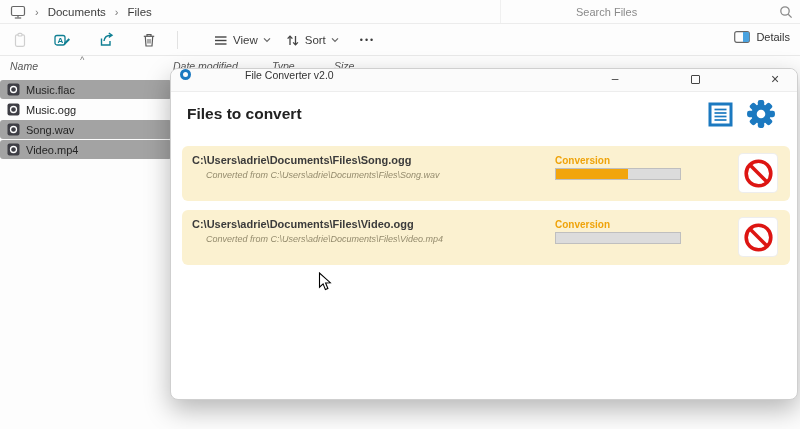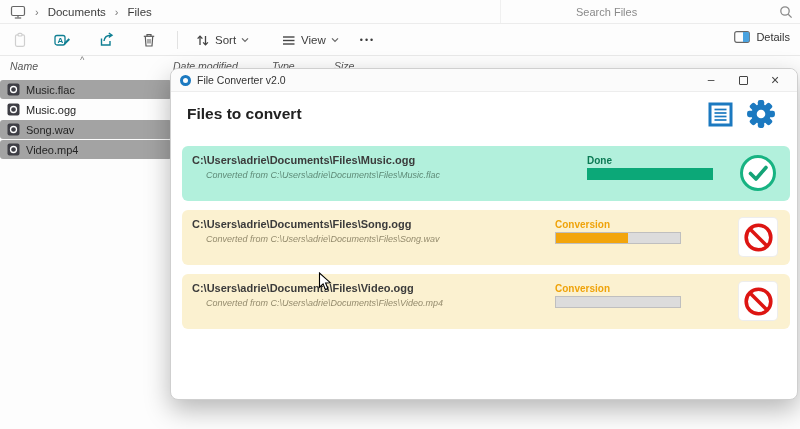--- a/index.html
+++ b/index.html
@@ -46,22 +46,22 @@
   .file-list { position:absolute; left:0; top:80px; width:172px; }
   .file-row { display:flex; align-items:center; height:19px; margin-bottom:1px;
     padding-left:7px; gap:6px; font-size:11px; color:#252525; border-radius:3px; }
   .file-row.selected { background:#a3a3a3; }
 
   
   .dialog { position:absolute; left:170px; top:68px; width:628px; height:332px;
     background:#fff; border:1px solid #cfcfcf; border-radius:8px;
     box-shadow:0 10px 26px rgba(0,0,0,.28); z-index:5; }
 
-  .titlebar { height:23px; display:flex; align-items:center; padding:0 6px 0 9px;
-    background:#fbfbfb; border-bottom:1px solid #ededed; border-radius:8px 8px 0 0; }
+  .titlebar { height:23px; display:flex; align-items:flex-start; padding:0 6px 0 9px;
+    background:#fbfbfb; border-bottom:1px solid #ededed; border-radius:8px 8px 0 0;gap:48px; }
   .app-icon { width:11px; height:11px; border:3px solid #1b79c0; border-radius:50%; margin-right:6px; }
   .app-title { font-size:10.5px; color:#333; flex:1; }
   .win-btn { width:32px; height:20px; display:flex; align-items:center; justify-content:center;
     color:#444; font-size:12px; }
   .win-max-box { width:9px; height:9px; border:1px solid #444; border-radius:1px; }
 
   .dlg-heading { position:absolute; left:16px; top:36px; font-size:15.5px; font-weight:bold; color:#222; }
   .log-btn { position:absolute; right:64px; top:33px; }
   .gear-btn { position:absolute; right:21px; top:30px; }
 
@@ -149,40 +149,40 @@
         <svg width="16" height="16" viewBox="0 0 16 16" fill="none">
           <line x1="2.8" y1="4.3" x2="13.2" y2="4.3" stroke="#5a5a5a" stroke-width="1.2"></line>
           <path d="M6 4 V2.6 H10 V4" stroke="#5a5a5a" stroke-width="1.2" fill="none"></path>
           <path d="M4.3 4.5 L5 14 H11 L11.7 4.5" stroke="#5a5a5a" stroke-width="1.2" fill="none"></path>
           <line x1="7" y1="7" x2="7" y2="11.5" stroke="#5a5a5a" stroke-width="1"></line>
           <line x1="9" y1="7" x2="9" y2="11.5" stroke="#5a5a5a" stroke-width="1"></line>
         </svg>
       </span>
       <span class="tb-divider"></span>
 
+      <span class="tb-group" style="margin-left:18px">
+        <svg width="15" height="15" viewBox="0 0 15 15" fill="none">
+          <line x1="2" y1="4" x2="13.5" y2="4" stroke="#444" stroke-width="1.4"></line>
+          <line x1="2" y1="7.5" x2="13.5" y2="7.5" stroke="#444" stroke-width="1.4"></line>
+          <line x1="2" y1="11" x2="13.5" y2="11" stroke="#444" stroke-width="1.4"></line>
+        </svg>
+        <span>View</span>
+        <svg width="8" height="6" viewBox="0 0 8 6" fill="none">
+          <path d="M1 1.4 L4 4.4 L7 1.4" stroke="#666" stroke-width="1.2" fill="none"></path>
+        </svg>
+      </span>
+
       <span class="tb-group">
         <svg width="15" height="15" viewBox="0 0 15 15" fill="none">
           <line x1="5" y1="3.2" x2="5" y2="12" stroke="#444" stroke-width="1.3"></line>
           <path d="M2.6 5.6 L5 3.2 L7.4 5.6" stroke="#444" stroke-width="1.3" fill="none"></path>
           <line x1="10.5" y1="3" x2="10.5" y2="11.8" stroke="#444" stroke-width="1.3"></line>
           <path d="M8.1 9.4 L10.5 11.8 L12.9 9.4" stroke="#444" stroke-width="1.3" fill="none"></path>
         </svg>
         <span>Sort</span>
-        <svg width="8" height="6" viewBox="0 0 8 6" fill="none">
-          <path d="M1 1.4 L4 4.4 L7 1.4" stroke="#666" stroke-width="1.2" fill="none"></path>
-        </svg>
-      </span>
-
-      <span class="tb-group" style="margin-left:18px">
-        <svg width="15" height="15" viewBox="0 0 15 15" fill="none">
-          <line x1="2" y1="4" x2="13.5" y2="4" stroke="#444" stroke-width="1.4"></line>
-          <line x1="2" y1="7.5" x2="13.5" y2="7.5" stroke="#444" stroke-width="1.4"></line>
-          <line x1="2" y1="11" x2="13.5" y2="11" stroke="#444" stroke-width="1.4"></line>
-        </svg>
-        <span>View</span>
         <svg width="8" height="6" viewBox="0 0 8 6" fill="none">
           <path d="M1 1.4 L4 4.4 L7 1.4" stroke="#666" stroke-width="1.2" fill="none"></path>
         </svg>
       </span>
 
       <span class="tb-more">•••</span>
     </div>
 
     <div class="details-btn">
       <svg width="16" height="12" viewBox="0 0 16 12" fill="none">
@@ -264,38 +264,20 @@
           <rect x="11" y="1" width="6" height="26" rx="2" transform="rotate(90 14 14)"></rect>
           <rect x="11" y="1" width="6" height="26" rx="2" transform="rotate(135 14 14)"></rect>
           <circle cx="14" cy="14" r="9"></circle>
         </g>
         <circle cx="14" cy="14" r="4" fill="#fff"></circle>
       </svg>
     </span>
 
     <div class="conv-rows">
 
-      <div class="conv-row done">
-        <div class="paths">
-          <div class="target">C:\Users\adrie\Documents\Files\Music.ogg</div>
-          <div class="source">Converted from  C:\Users\adrie\Documents\Files\Music.flac</div>
-        </div>
-        <div class="progress-block">
-          <div class="status">Done</div>
-          <div class="track">
-              <div class="fill" style="width: 100%;"></div>
-            </div>
-        </div>
-        <div class="row-icon">
-          <svg width="38" height="38" viewBox="0 0 38 38">
-            <circle cx="19" cy="19" r="16.5" fill="#fff" stroke="#17b382" stroke-width="3"></circle>
-            <path d="M11.5 19.5 L17 25 L27 13.5" stroke="#14a376" stroke-width="3.6" fill="none" stroke-linecap="round" stroke-linejoin="round"></path>
-          </svg>
-        </div>
-      </div>
 
       <div class="conv-row pending">
         <div class="paths">
           <div class="target">C:\Users\adrie\Documents\Files\Song.ogg</div>
           <div class="source">Converted from  C:\Users\adrie\Documents\Files\Song.wav</div>
         </div>
         <div class="progress-block">
           <div class="status">Conversion</div>
           <div class="track">
               <div class="fill" style="width: 58%;"></div>

